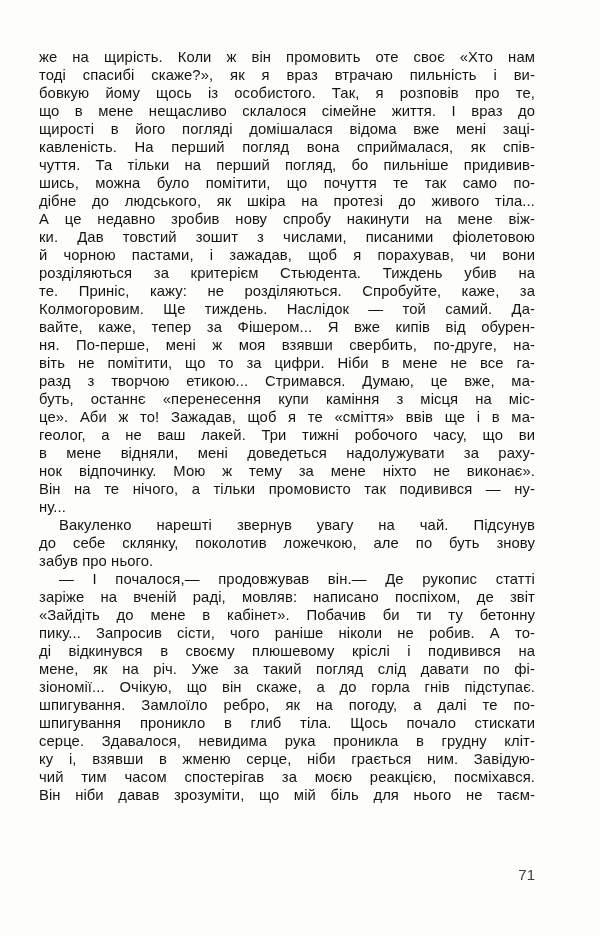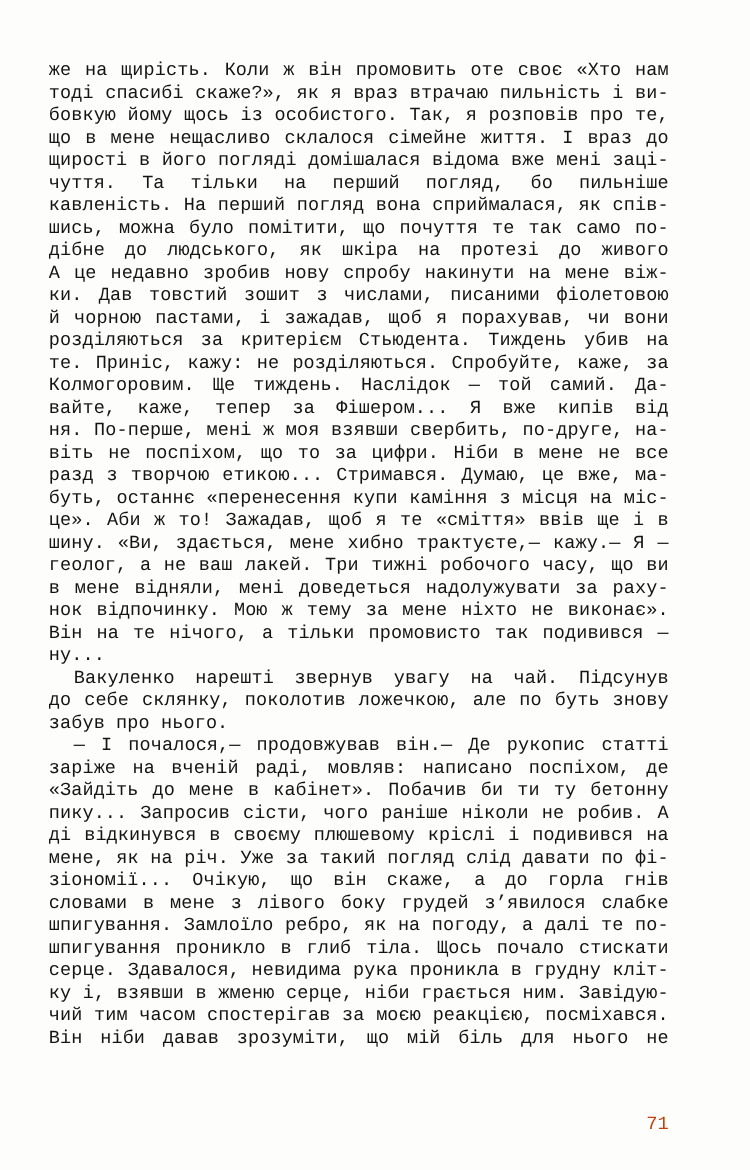--- a/index.html
+++ b/index.html
@@ -10,21 +10,21 @@
     width: 600px;
     height: 936px;
     background: #ffffff;
     overflow: hidden;
   }
   .book-page {
     position: relative;
     width: 600px;
     height: 936px;
     background: #fdfdfc;
-    font-family: Liberation Mono, monospace;
+    font-family: Liberation Sans, sans-serif;
     color: #151413;
   }
   .text-block {
     position: absolute;
     left: 39px;
     top: 48px;
     width: 496px;
   }
   .line {
     font-size: 14.8px;
@@ -38,72 +38,70 @@
   }
   .line.end {
     text-align: right;
     text-align-last: left;
   }
   .line.indent {
     text-indent: 20px;
   }
   .page-number {
     position: absolute;
-    top: 891px;
+    top: 866px;
     left: 39px;
     width: 496px;
     text-align: right;
     font-size: 15px;
     line-height: 18px;
-    color: #c2410c;
+    color: #404040;
   }
 </style>
 </head>
 <body>
 
 <div class="book-page">
   <div class="text-block">
       <div class="line">же на щирість. Коли ж він промовить оте своє «Хто нам</div>
       <div class="line">тоді спасибі скаже?», як я враз втрачаю пильність і ви-</div>
       <div class="line">бовкую йому щось із особистого. Так, я розповів про те,</div>
       <div class="line">що в мене нещасливо склалося сімейне життя. І враз до</div>
       <div class="line">щирості в його погляді домішалася відома вже мені заці-</div>
+      <div class="line">кавленість. На перший погляд вона сприймалася, як спів-</div>
       <div class="line">чуття. Та тільки на перший погляд, бо пильніше придивив-</div>
-      <div class="line">кавленість. На перший погляд вона сприймалася, як спів-</div>
       <div class="line">шись, можна було помітити, що почуття те так само по-</div>
       <div class="line">дібне до людського, як шкіра на протезі до живого тіла...</div>
       <div class="line">А це недавно зробив нову спробу накинути на мене віж-</div>
       <div class="line">ки. Дав товстий зошит з числами, писаними фіолетовою</div>
       <div class="line">й чорною пастами, і зажадав, щоб я порахував, чи вони</div>
       <div class="line">розділяються за критерієм Стьюдента. Тиждень убив на</div>
       <div class="line">те. Приніс, кажу: не розділяються. Спробуйте, каже, за</div>
       <div class="line">Колмогоровим. Ще тиждень. Наслідок — той самий. Да-</div>
       <div class="line">вайте, каже, тепер за Фішером... Я вже кипів від обурен-</div>
       <div class="line">ня. По-перше, мені ж моя взявши свербить, по-друге, на-</div>
-      <div class="line">віть не поспіхом, що то за цифри. Ніби в мене не все га-</div>
+      <div class="line">віть не помітити, що то за цифри. Ніби в мене не все га-</div>
       <div class="line">разд з творчою етикою... Стримався. Думаю, це вже, ма-</div>
       <div class="line">буть, останнє «перенесення купи каміння з місця на міс-</div>
       <div class="line">це». Аби ж то! Зажадав, щоб я те «сміття» ввів ще і в ма-</div>
-      <div class="line">шину. «Ви, здається, мене хибно трактуєте,— кажу.— Я —</div>
       <div class="line">геолог, а не ваш лакей. Три тижні робочого часу, що ви</div>
       <div class="line">в мене відняли, мені доведеться надолужувати за раху-</div>
       <div class="line">нок відпочинку. Мою ж тему за мене ніхто не виконає».</div>
       <div class="line">Він на те нічого, а тільки промовисто так подивився — ну-</div>
       <div class="line end">ну...</div>
       <div class="line indent">Вакуленко нарешті звернув увагу на чай. Підсунув</div>
       <div class="line">до себе склянку, поколотив ложечкою, але по буть знову</div>
       <div class="line end">забув про нього.</div>
       <div class="line indent">— І почалося,— продовжував він.— Де рукопис статті</div>
       <div class="line">заріже на вченій раді, мовляв: написано поспіхом, де звіт</div>
       <div class="line">«Зайдіть до мене в кабінет». Побачив би ти ту бетонну</div>
       <div class="line">пику... Запросив сісти, чого раніше ніколи не робив. А то-</div>
       <div class="line">ді відкинувся в своєму плюшевому кріслі і подивився на</div>
       <div class="line">мене, як на річ. Уже за такий погляд слід давати по фі-</div>
       <div class="line">зіономії... Очікую, що він скаже, а до горла гнів підступає.</div>
-      <div class="line">словами в мене з лівого боку грудей з’явилося слабке по-</div>
       <div class="line">шпигування. Замлоїло ребро, як на погоду, а далі те по-</div>
       <div class="line">шпигування проникло в глиб тіла. Щось почало стискати</div>
       <div class="line">серце. Здавалося, невидима рука проникла в грудну кліт-</div>
       <div class="line">ку і, взявши в жменю серце, ніби грається ним. Завідую-</div>
       <div class="line">чий тим часом спостерігав за моєю реакцією, посміхався.</div>
       <div class="line">Він ніби давав зрозуміти, що мій біль для нього не таєм-</div>
     </div>
   <div class="page-number">71</div>
 </div>
 

